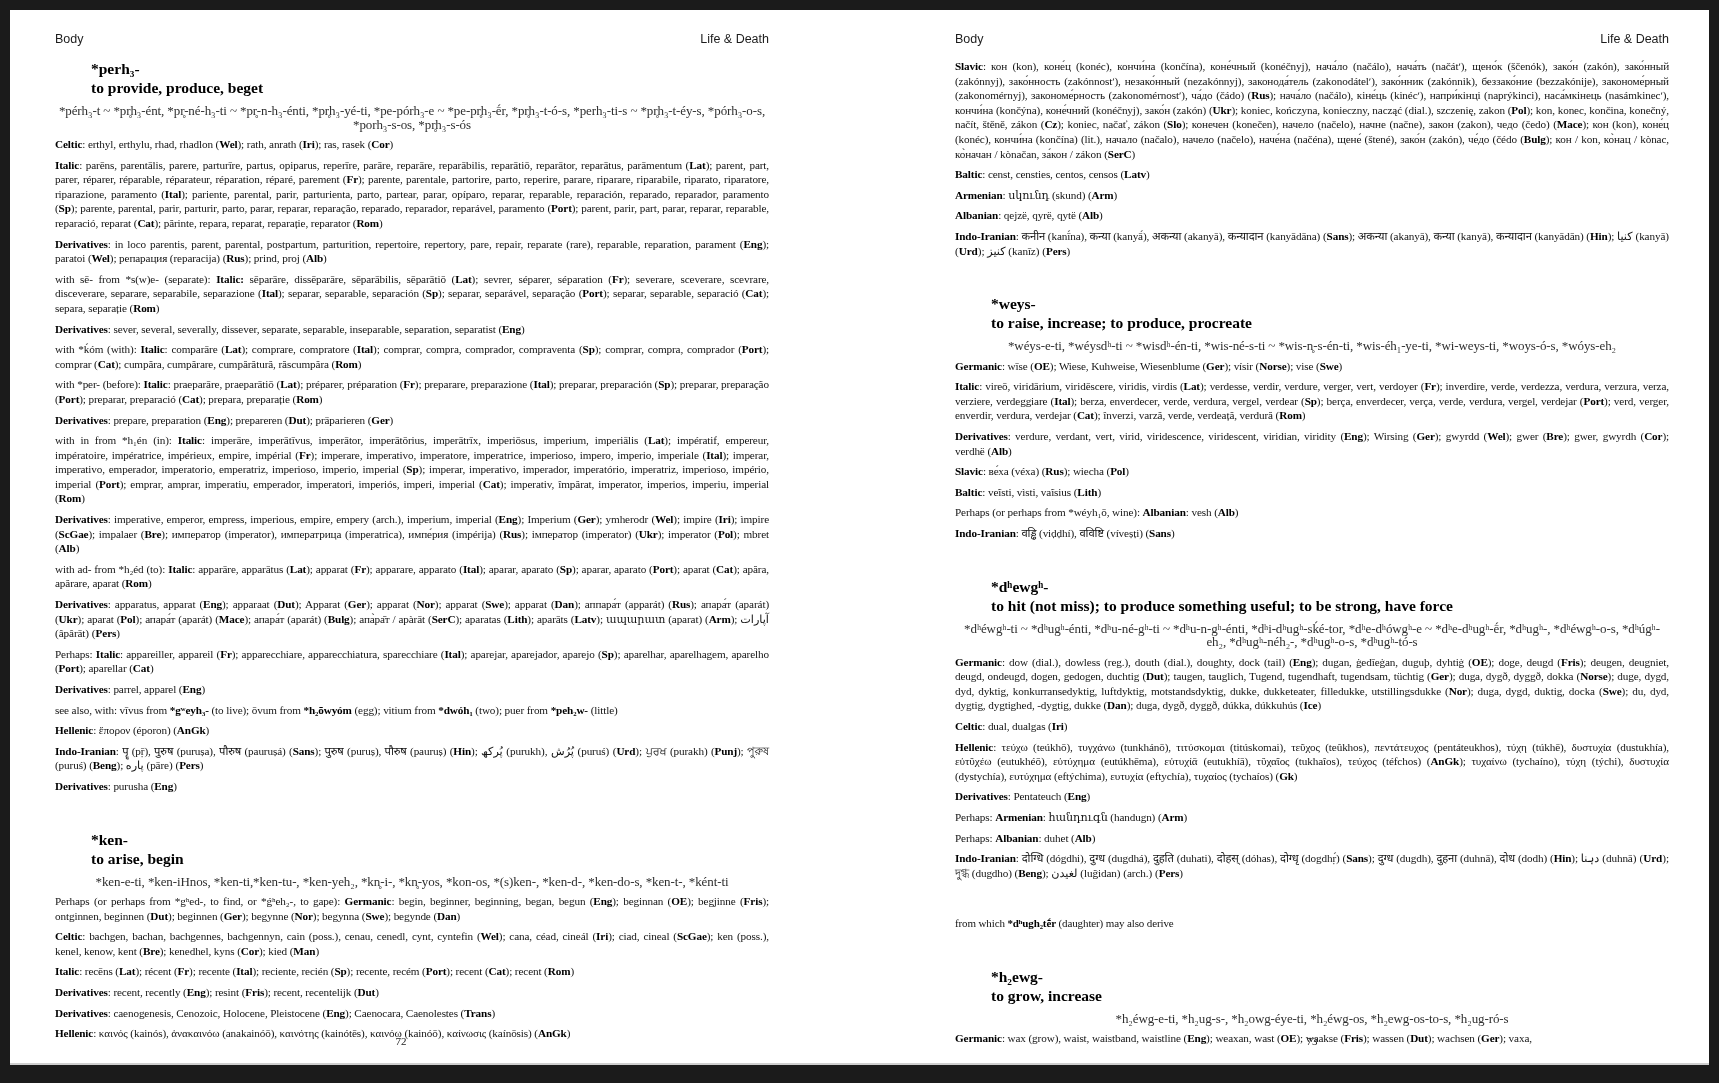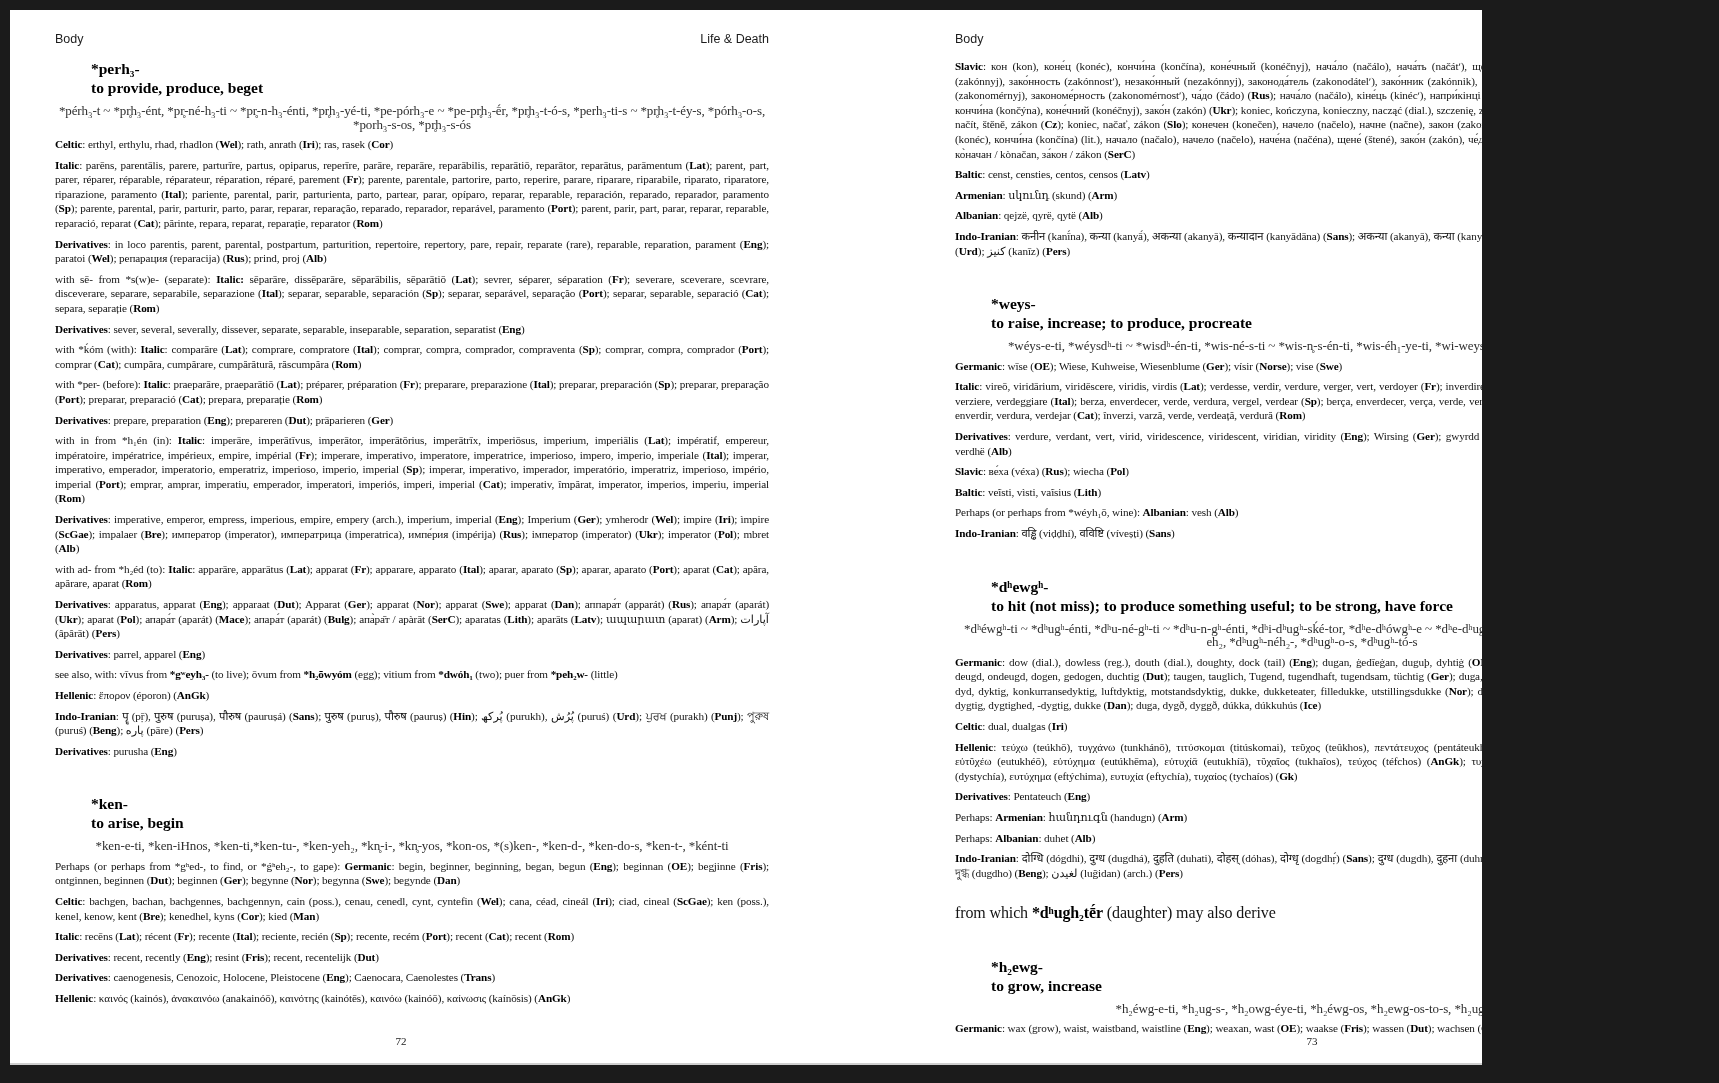--- a/index.html
+++ b/index.html
@@ -2,21 +2,21 @@
 <html><head>
 <meta charset="utf-8">
 <style>
   html,body{margin:0;padding:0;}
   body{
     width:1719px;height:1083px;position:relative;
     background:#1b1b1b;
     font-family:"Liberation Serif","DejaVu Serif",serif;
   }
   .spread{
-    position:absolute;left:10px;top:10px;width:1472px;height:1053px;
+    position:absolute;left:10px;top:10px;width:1699px;height:1053px;
     background:#ffffff;border-bottom:2px solid #cfcfcf;
     overflow:hidden;
   }
   .col{position:absolute;top:22px;width:714px;}
   .col-left{left:45px;}
   .col-right{left:945px;}
   .col-header{
     display:flex;justify-content:space-between;align-items:baseline;
     font-family:"Liberation Sans","DejaVu Sans",sans-serif;
     font-size:12.5px;color:#1c1c1c;margin-bottom:13px;
@@ -29,21 +29,21 @@
   }
   .forms{
     font-size:13px;line-height:13.5px;color:#2e2e2e;
     margin-top:7px;letter-spacing:-0.1px;text-align:center;
   }
   .para{
     font-size:11.2px;line-height:14.6px;text-align:justify;
     margin-top:6px;letter-spacing:-0.12px;
   }
   .note{
-    font-size:16px;line-height:14.6px;margin-top:26px;
+    font-size:11px;line-height:14.6px;margin-top:36px;
     letter-spacing:-0.12px;
   }
   .para b,.note b,.forms b{font-weight:bold;color:#000;}
   .pagenum{
     position:absolute;bottom:16px;width:714px;text-align:center;
     font-size:11px;color:#191919;
   }
   .pagenum-left{left:34px;}
   .pagenum-right{left:945px;}
 </style>
@@ -68,20 +68,21 @@
         <div class="para"><b>Derivatives</b>: in loco parentis, parent, parental, postpartum, parturition, repertoire, repertory, pare, repair, reparate (rare), reparable, reparation, parament (<b>Eng</b>); paratoi (<b>Wel</b>); репарация (reparacija) (<b>Rus</b>); prind, proj (<b>Alb</b>)</div>
         <div class="para">with sē- from *s(w)e- (separate): <b>Italic:</b> sēparāre, dissēparāre, sēparābilis, sēparātiō (<b>Lat</b>); sevrer, séparer, séparation (<b>Fr</b>); severare, sceverare, scevrare, disceverare, separare, separabile, separazione (<b>Ital</b>); separar, separable, separación (<b>Sp</b>); separar, separável, separação (<b>Port</b>); separar, separable, separació (<b>Cat</b>); separa, separație (<b>Rom</b>)</div>
         <div class="para"><b>Derivatives</b>: sever, several, severally, dissever, separate, separable, inseparable, separation, separatist (<b>Eng</b>)</div>
         <div class="para">with *ḱóm (with): <b>Italic</b>: comparāre (<b>Lat</b>); comprare, compratore (<b>Ital</b>); comprar, compra, comprador, compraventa (<b>Sp</b>); comprar, compra, comprador (<b>Port</b>); comprar (<b>Cat</b>); cumpăra, cumpărare, cumpărătură, răscumpăra (<b>Rom</b>)</div>
         <div class="para">with *per- (before): <b>Italic</b>: praeparāre, praeparātiō (<b>Lat</b>); préparer, préparation (<b>Fr</b>); preparare, preparazione (<b>Ital</b>); preparar, preparación (<b>Sp</b>); preparar, preparação (<b>Port</b>); preparar, preparació (<b>Cat</b>); prepara, preparație (<b>Rom</b>)</div>
         <div class="para"><b>Derivatives</b>: prepare, preparation (<b>Eng</b>); prepareren (<b>Dut</b>); präparieren (<b>Ger</b>)</div>
         <div class="para">with in from *h₁én (in): <b>Italic</b>: imperāre, imperātīvus, imperātor, imperātōrius, imperātrīx, imperiōsus, imperium, imperiālis (<b>Lat</b>); impératif, empereur, impératoire, impératrice, impérieux, empire, impérial (<b>Fr</b>); imperare, imperativo, imperatore, imperatrice, imperioso, impero, imperio, imperiale (<b>Ital</b>); imperar, imperativo, emperador, imperatorio, emperatriz, imperioso, imperio, imperial (<b>Sp</b>); imperar, imperativo, imperador, imperatório, imperatriz, imperioso, império, imperial (<b>Port</b>); emprar, amprar, imperatiu, emperador, imperatori, imperiós, imperi, imperial (<b>Cat</b>); imperativ, împărat, imperator, imperios, imperiu, imperial (<b>Rom</b>)</div>
         <div class="para"><b>Derivatives</b>: imperative, emperor, empress, imperious, empire, empery (arch.), imperium, imperial (<b>Eng</b>); Imperium (<b>Ger</b>); ymherodr (<b>Wel</b>); impire (<b>Iri</b>); ìmpire (<b>ScGae</b>); impalaer (<b>Bre</b>); император (imperator), императрица (imperatrica), импе́рия (impérija) (<b>Rus</b>); імператор (imperator) (<b>Ukr</b>); imperator (<b>Pol</b>); mbret (<b>Alb</b>)</div>
         <div class="para">with ad- from *h₂éd (to): <b>Italic</b>: apparāre, apparātus (<b>Lat</b>); apparat (<b>Fr</b>); apparare, apparato (<b>Ital</b>); aparar, aparato (<b>Sp</b>); aparar, aparato (<b>Port</b>); aparat (<b>Cat</b>); apăra, apărare, aparat (<b>Rom</b>)</div>
         <div class="para"><b>Derivatives</b>: apparatus, apparat (<b>Eng</b>); apparaat (<b>Dut</b>); Apparat (<b>Ger</b>); apparat (<b>Nor</b>); apparat (<b>Swe</b>); apparat (<b>Dan</b>); аппара́т (apparát) (<b>Rus</b>); апара́т (aparát) (<b>Ukr</b>); aparat (<b>Pol</b>); апара́т (aparát) (<b>Mace</b>); апара́т (aparát) (<b>Bulg</b>); апа̀ра̄т / apàrāt (<b>SerC</b>); aparatas (<b>Lith</b>); aparāts (<b>Latv</b>); ապարատ (aparat) (<b>Arm</b>); آپارات (âpârāt) (<b>Pers</b>)</div>
+        <div class="para">Perhaps: <b>Italic</b>: appareiller, appareil (<b>Fr</b>); apparecchiare, apparecchiatura, sparecchiare (<b>Ital</b>); aparejar, aparejador, aparejo (<b>Sp</b>); aparelhar, aparelhagem, aparelho (<b>Port</b>); aparellar (<b>Cat</b>)</div>
         <div class="para"><b>Derivatives</b>: parrel, apparel (<b>Eng</b>)</div>
         <div class="para">see also, with: vīvus from <b>*gʷeyh₃-</b> (to live); ōvum from <b>*h₂ōwyóm</b> (egg); vitium from <b>*dwóh₁</b> (two); puer from <b>*peh₂w-</b> (little)</div>
         <div class="para"><b>Hellenic</b>: ἔπορον (époron) (<b>AnGk</b>)</div>
         <div class="para"><b>Indo-Iranian</b>: पॄ (pṝ), पुरुष (puruṣa), पौरुष (pauruṣá) (<b>Sans</b>); पुरुष (puruṣ), पौरुष (pauruṣ) (<b>Hin</b>); پُرکھ (purukh), پُرُش (puruś) (<b>Urd</b>); ਪੁਰਖ (purakh) (<b>Punj</b>); পুরুষ (puruś) (<b>Beng</b>); پاره (pāre) (<b>Pers</b>)</div>
         <div class="para"><b>Derivatives</b>: purusha (<b>Eng</b>)</div>
         <div class="section">
           <div class="root">*ken-</div>
           <div class="root">to arise, begin</div>
         </div>
         <div class="forms">*ken-e-ti, *ken-iHnos, *ken-ti,*ken-tu-, *ken-yeh₂, *kn̥-i-, *kn̥-yos, *kon-os, *(s)ken-, *ken-d-, *ken-do-s, *ken-t-, *ként-ti</div>

